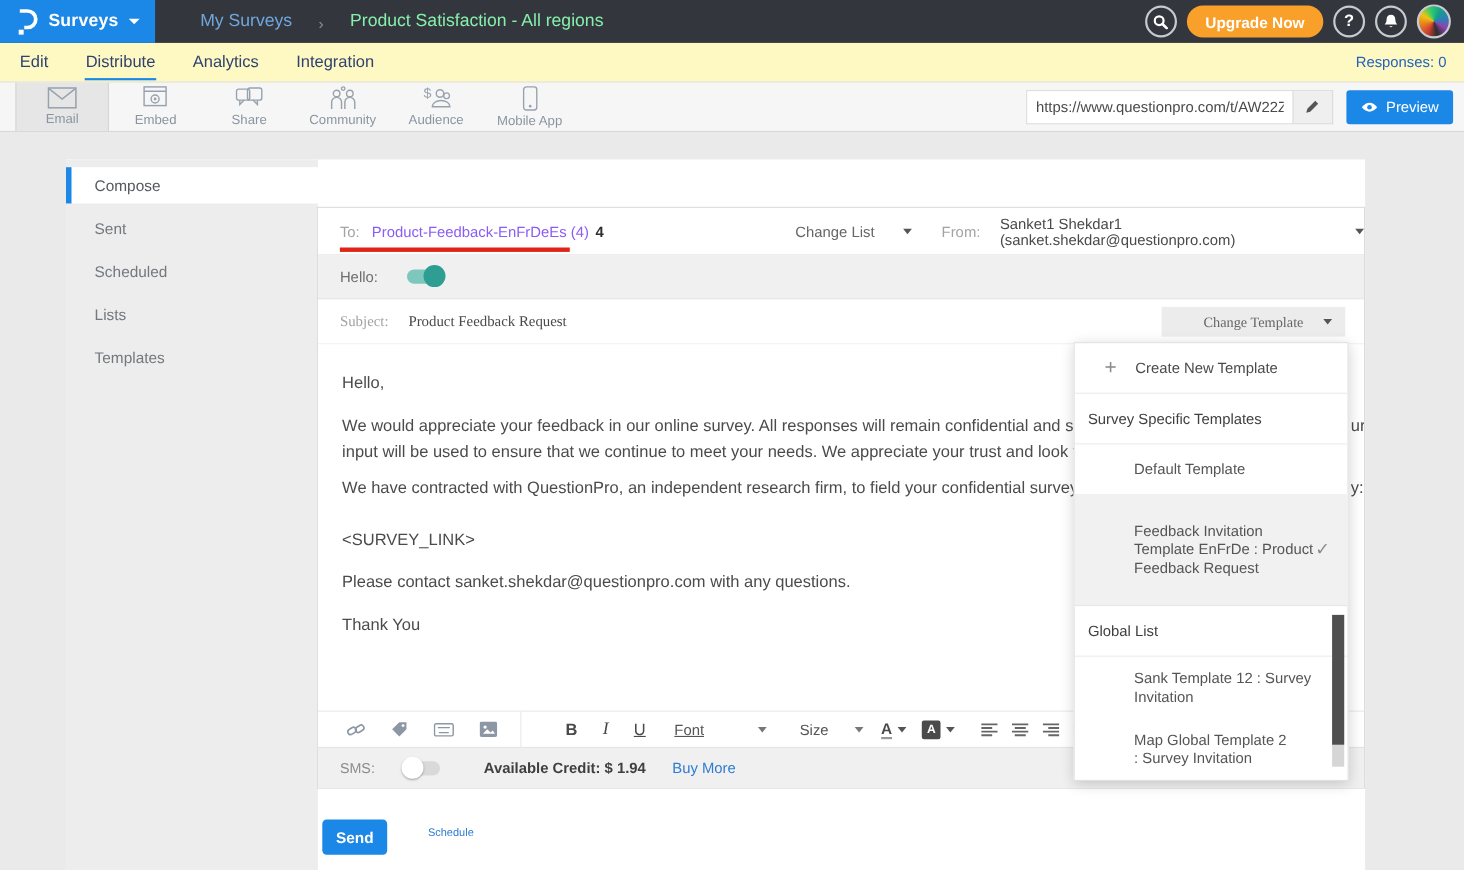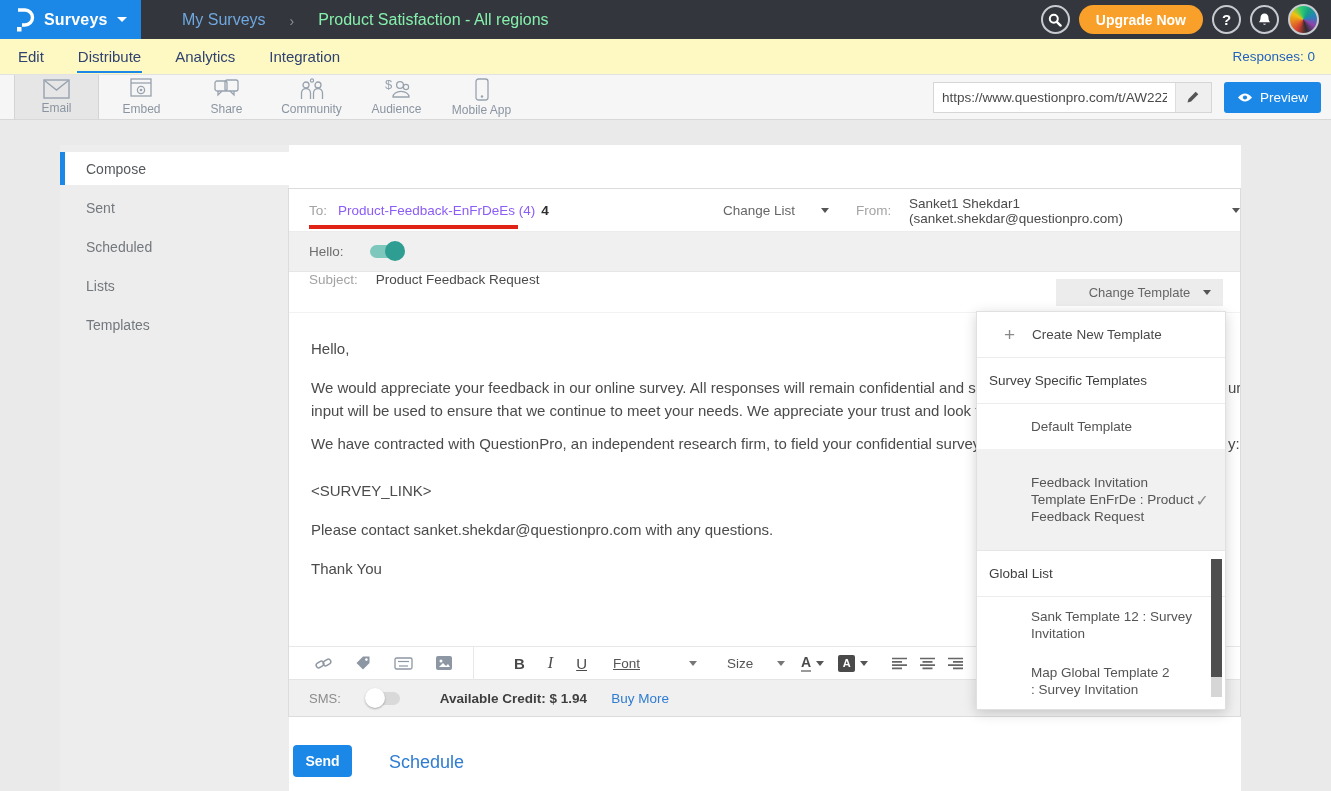--- a/index.html
+++ b/index.html
@@ -84,22 +84,22 @@
   .row-email{ height:40px; background:#F0F0F0; border-bottom:1px solid #e6e6e6; display:flex;
               align-items:center; padding-left:20px; font-size:13.5px; color:#6E6E6E; }
   .toggle{ position:relative; width:33px; height:13px; border-radius:7px; margin-left:26px; cursor:pointer; }
   .toggle.on{ background:#7EC7BD; }
   .toggle.on .knob{ position:absolute; right:-2px; top:-4px; width:20px; height:20px; border-radius:50%;
                     background:#2E9E92; }
   .toggle.off{ background:#d9d9d9; }
   .toggle.off .knob{ position:absolute; left:-2px; top:-4px; width:20px; height:20px; border-radius:50%;
                      background:#fff; box-shadow:0 1px 2px rgba(0,0,0,.3); }
 
-  .row-subject{ height:41px; position:relative; display:flex; padding-left:20px;
-                font-size:13.5px; border-bottom:1px solid #f2f2f2; }
+  .row-subject{ height:41px; position:relative; display:flex; align-items:center; padding-left:20px;
+                font-size:13.5px; border-bottom:1px solid #f2f2f2;font-family:Liberation Serif, serif; }
   .subject-value{ margin-left:18px; color:#4A4A4A; }
   .change-template{ position:absolute; right:17px; top:7px; width:167px; height:27px; background:#ECECEC;
                     border:none; font-size:13px; color:#666; cursor:pointer; font-family:inherit;
                     display:flex; align-items:center; justify-content:center; }
   .change-template .dcaret{ position:absolute; right:12px; }
 
   .body-area{ position:relative; height:333px; padding-top:24px; font-size:15px; color:#4B4B4B;
               overflow:hidden; }
   .body-line{ padding-left:22px; line-height:23px; white-space:pre; }
   .mt16{ margin-top:16px; } .mt10{ margin-top:10px; } .mt24{ margin-top:24px; }
@@ -123,21 +123,21 @@
   .eb-align{ display:flex; align-items:center; gap:13px; margin-left:24px; }
 
   .row-sms{ height:37px; background:#F0F0F0; border-top:1px solid #e4e4e4; display:flex;
             align-items:center; padding-left:20px; font-size:13px; color:#8C8C8C; }
   .credit{ margin-left:40px; color:#3F3F3F; font-weight:700; font-size:13.5px; }
   .buy-more{ margin-left:24px; color:#2F7CD1; font-size:13.5px; cursor:pointer; }
 
   .send-btn{ position:absolute; left:233px; top:600px; width:59px; height:32px; background:#1B87E6;
              color:#fff; border:none; border-radius:4px; font-size:14px; font-weight:700; cursor:pointer;
              font-family:inherit; }
-  .schedule{ position:absolute; left:329px; top:607px; font-size:18px; color:#2F7CD1; cursor:pointer; }
+  .schedule{ position:absolute; left:329px; top:607px; font-size:10px; color:#2F7CD1; cursor:pointer; }
 
   
   .dropdown{ position:absolute; left:976px; top:311px; width:250px; height:399px; background:#fff;
              border:1px solid #e0e0e0; box-shadow:0 3px 12px rgba(0,0,0,.18); overflow:hidden; z-index:50; }
   .dd-create{ display:flex; align-items:center; gap:17px; padding:13px 14px 13px 27px; line-height:19px;
               border-bottom:1px solid #ececec; font-size:13.5px; color:#4A4A4A; cursor:pointer; }
   .plus{ color:#8a8a8a; font-size:19px; line-height:17px; }
   .dd-header{ padding:14px 12px; line-height:17px; font-weight:400; font-size:13.5px; color:#3F3F3F;
               border-bottom:1px solid #ececec; }
   .dd-item{ padding:14px 30px 14px 54px; font-size:13.5px; line-height:17px; color:#555;

